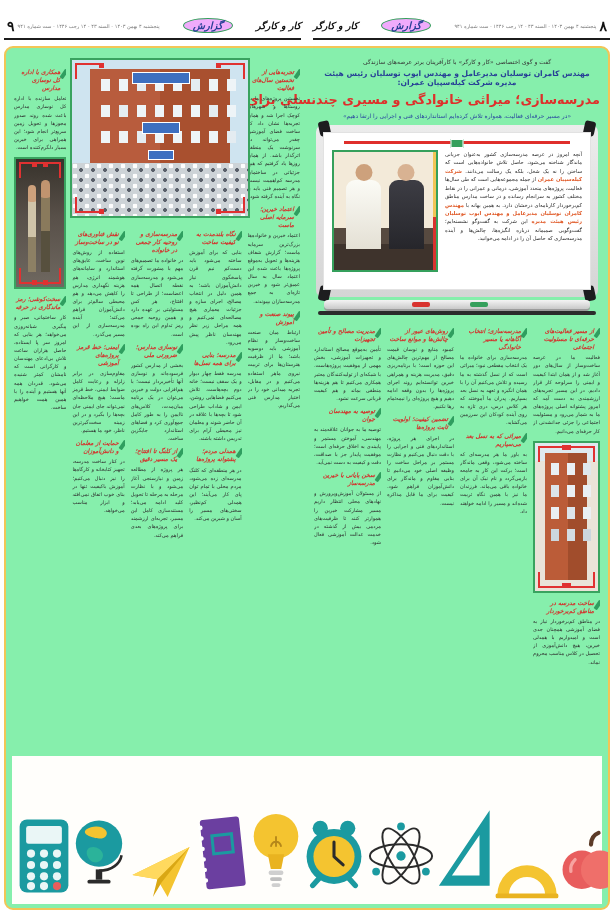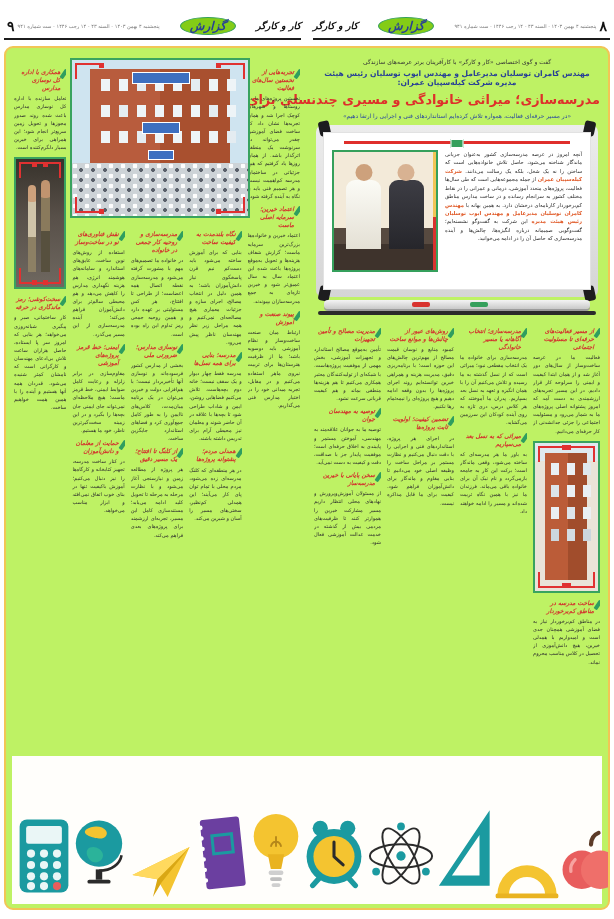--- a/index.html
+++ b/index.html
@@ -8,26 +8,26 @@
     font-family:"DejaVu Sans", sans-serif;overflow:hidden;
   }
   
   .phead{position:absolute;top:13px;height:25px;display:flex;align-items:center;
          border-bottom:2px solid #1c1c1c;background:#fff;}
   .phead-left{left:4px;width:297px;}
   .phead-right{left:313px;width:297px;}
   .pnum{font-size:14px;font-weight:bold;color:#111;font-family:"DejaVu Serif",serif;padding:0 3px;}
   .dateline{font-size:5px;color:#777;white-space:nowrap;direction:rtl;}
   .section-oval{border:1.4px solid #35a05c;border-radius:50%;padding:1px 9px;
-    color:#273f96;font-size:12px;font-weight:bold;font-style:italic;direction:rtl;background:#84cc16;}
+    color:#273f96;font-size:10px;font-weight:bold;font-style:italic;direction:rtl;background:#f0abfc;}
   .paper-logo{font-size:9.5px;font-weight:bold;font-style:italic;color:#111;direction:rtl;white-space:nowrap;letter-spacing:-0.5px;}
   .sp{flex:1;}
   
   .spread-box{position:absolute;left:4px;top:46px;width:602px;height:860px;
-    border:2px solid #f2c556;border-radius:9px;background:#bef264;overflow:hidden;}
+    border:2px solid #f2c556;border-radius:9px;background:#86efac;overflow:hidden;}
   
   .page-r{position:absolute;right:8px;top:8px;width:286px;height:700px;direction:rtl;}
   .kicker{text-align:center;font-size:6px;color:#333;margin:2px 0 4px;}
   .byline{text-align:center;font-size:7.6px;font-weight:bold;color:#273f96;margin:0 0 5px;}
   .headline{text-align:center;font-size:12.8px;font-weight:bold;color:#df2f2b;
     white-space:nowrap;margin:1px 0 5px;letter-spacing:-0.3px;}
   .subquote{text-align:center;font-size:6px;color:#2c49a0;margin:0 0 6px;}
   
   .whiteboard{position:relative;margin:2px 2px 0;background:linear-gradient(#ececec,#d5d5d5);
     border-radius:7px;padding:7px;height:158px;}

